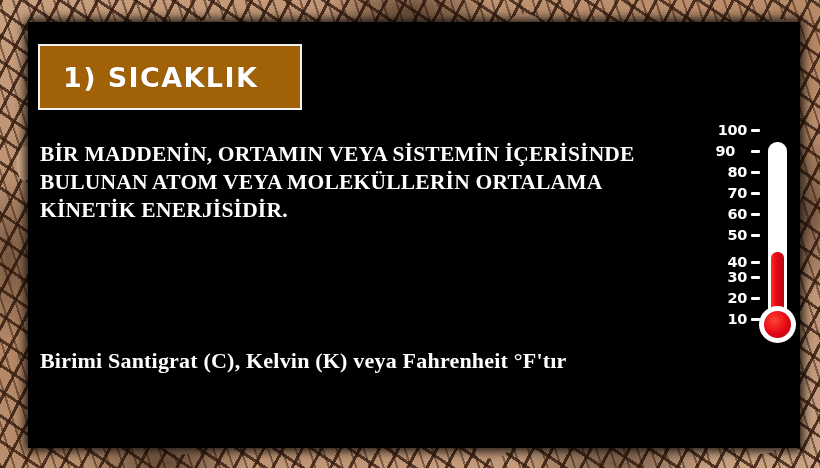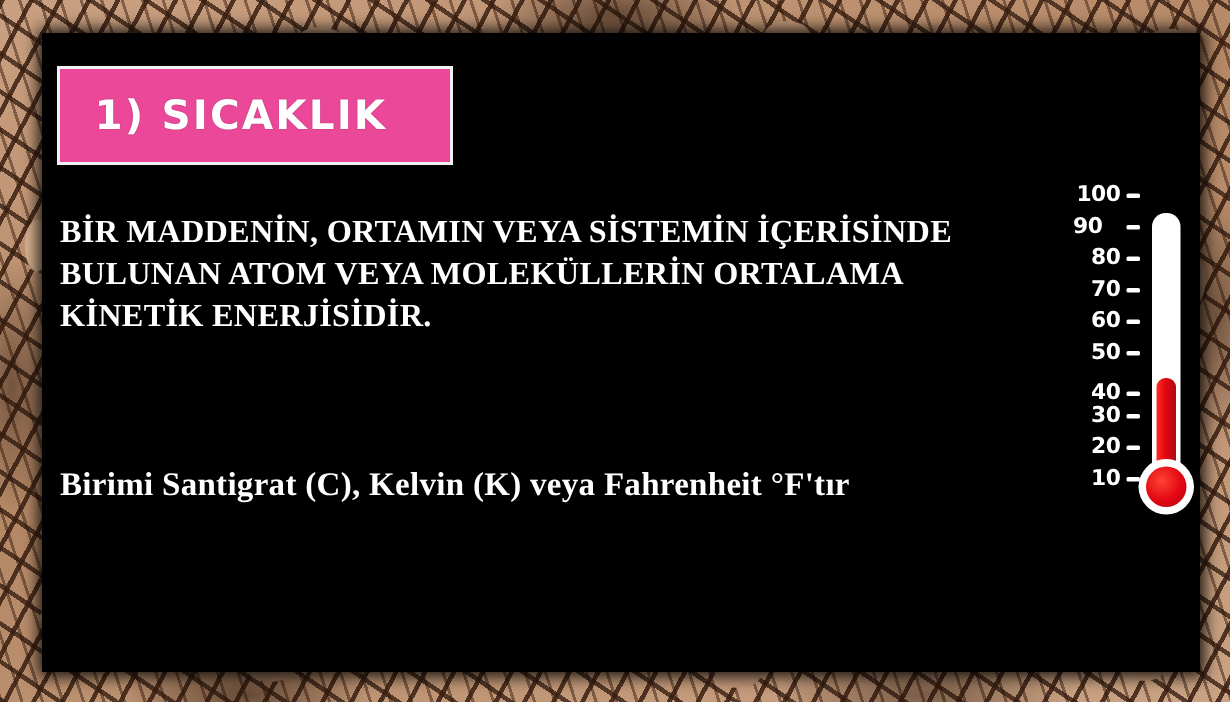--- a/index.html
+++ b/index.html
@@ -53,42 +53,42 @@
   
   .panel{
     position:absolute;left:28px;top:22px;width:772px;height:426px;
     background:#000;
     box-shadow:0 0 10px 3px rgba(0,0,0,.9);
   }
 
   
   .banner{
     position:absolute;left:10px;top:22px;width:264px;height:66px;
-    background:#ec4899;
+    background:#a16207;
     border:2px solid #f2f2f2;
     box-sizing:border-box;
     display:flex;align-items:center;
   }
   .banner-text{
     color:#fff;
     font-family:"DejaVu Sans","Liberation Sans",sans-serif;
     font-weight:bold;
     font-size:27px;
     letter-spacing:1.4px;
     padding-left:23px;
     text-shadow:0 0 1px rgba(0,0,0,.35);
     white-space:nowrap;
   }
 
   
   .copy{
     position:absolute;left:12px;top:118px;width:680px;
   }
   .para{ margin:0 0 22px 0; }
-  .para:last-child{ margin-bottom:0; }
+  .para:last-child{ margin-bottom:0;margin-top:38px; }
 
   .line{
     color:#ffffff;
     font-family:Liberation Serif, serif;
     font-weight:bold;
     white-space:nowrap;
     text-shadow:0 1px 0 rgba(0,0,0,.8);
   }
   .p-def .line{
     font-size:21.5px;

